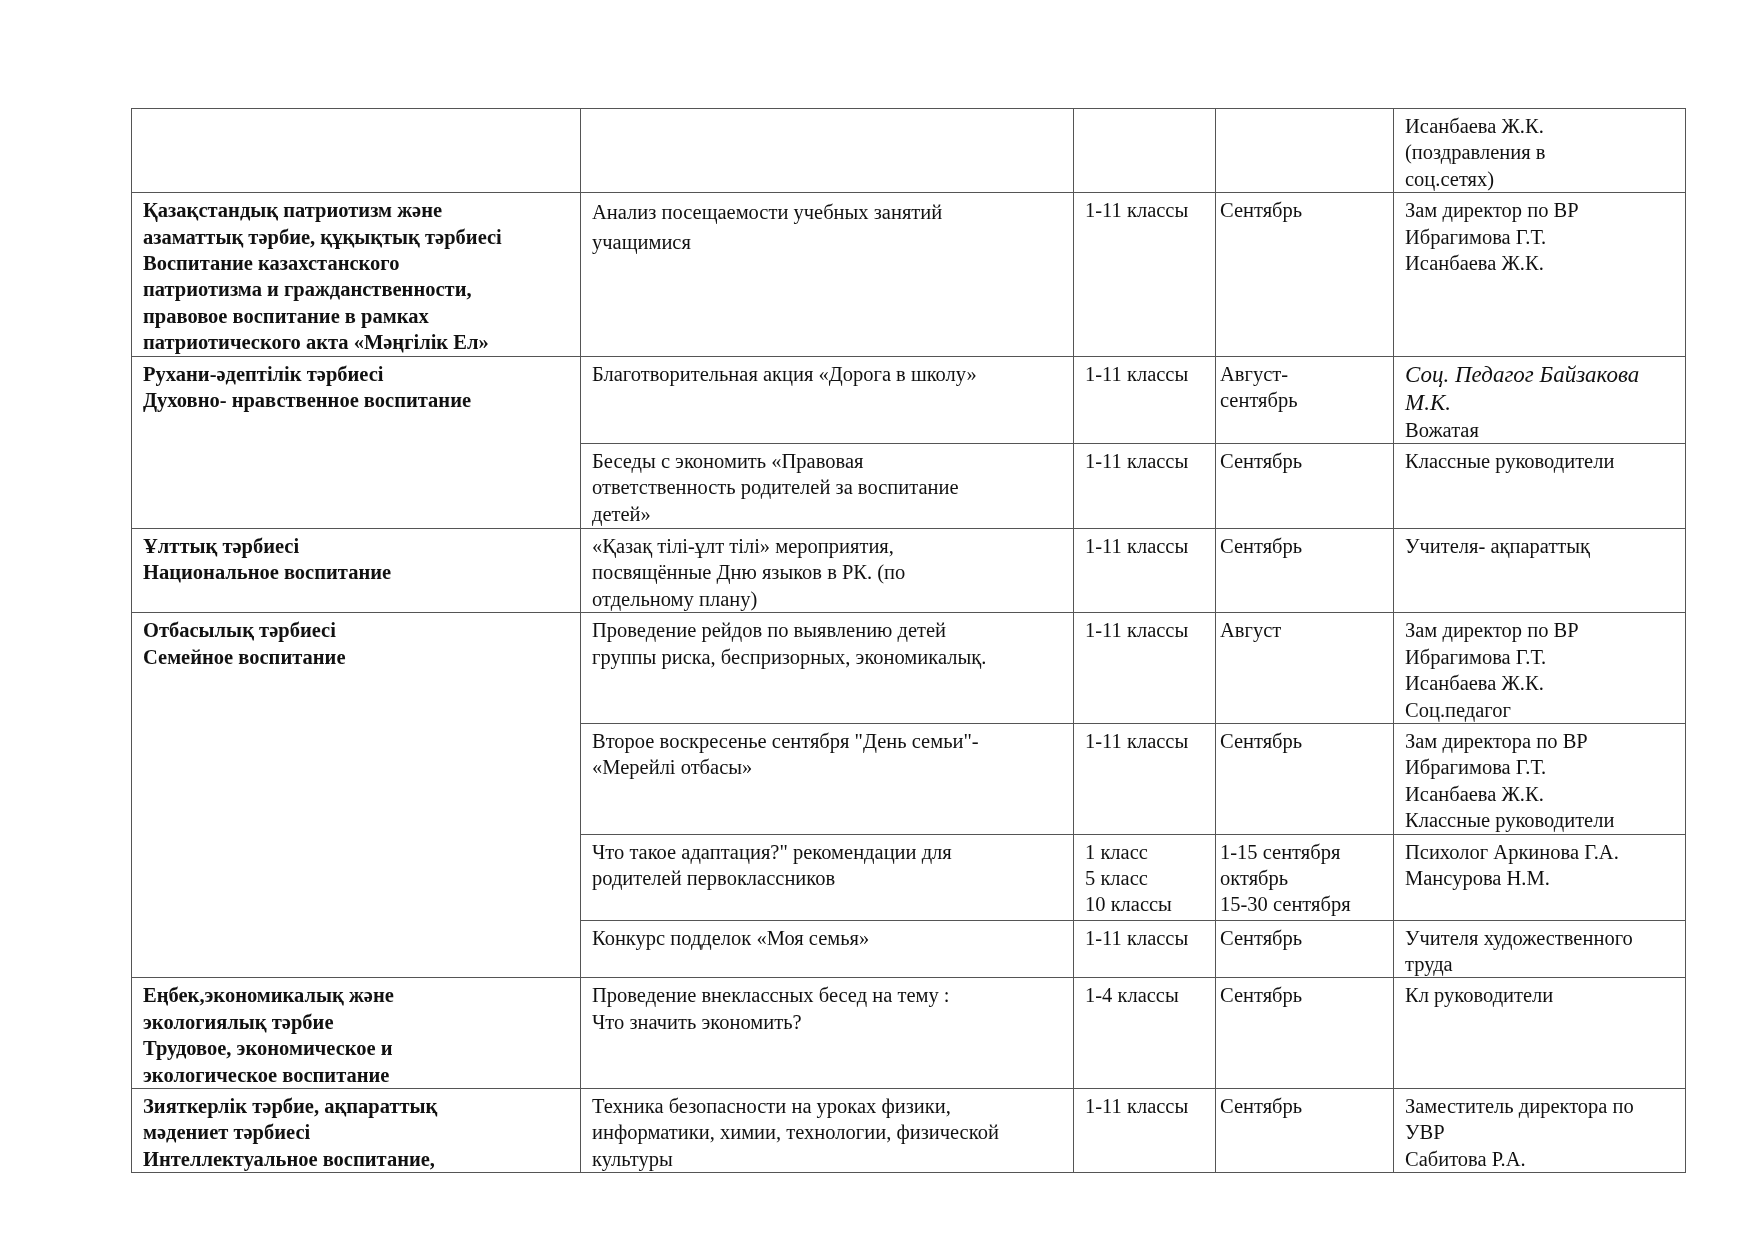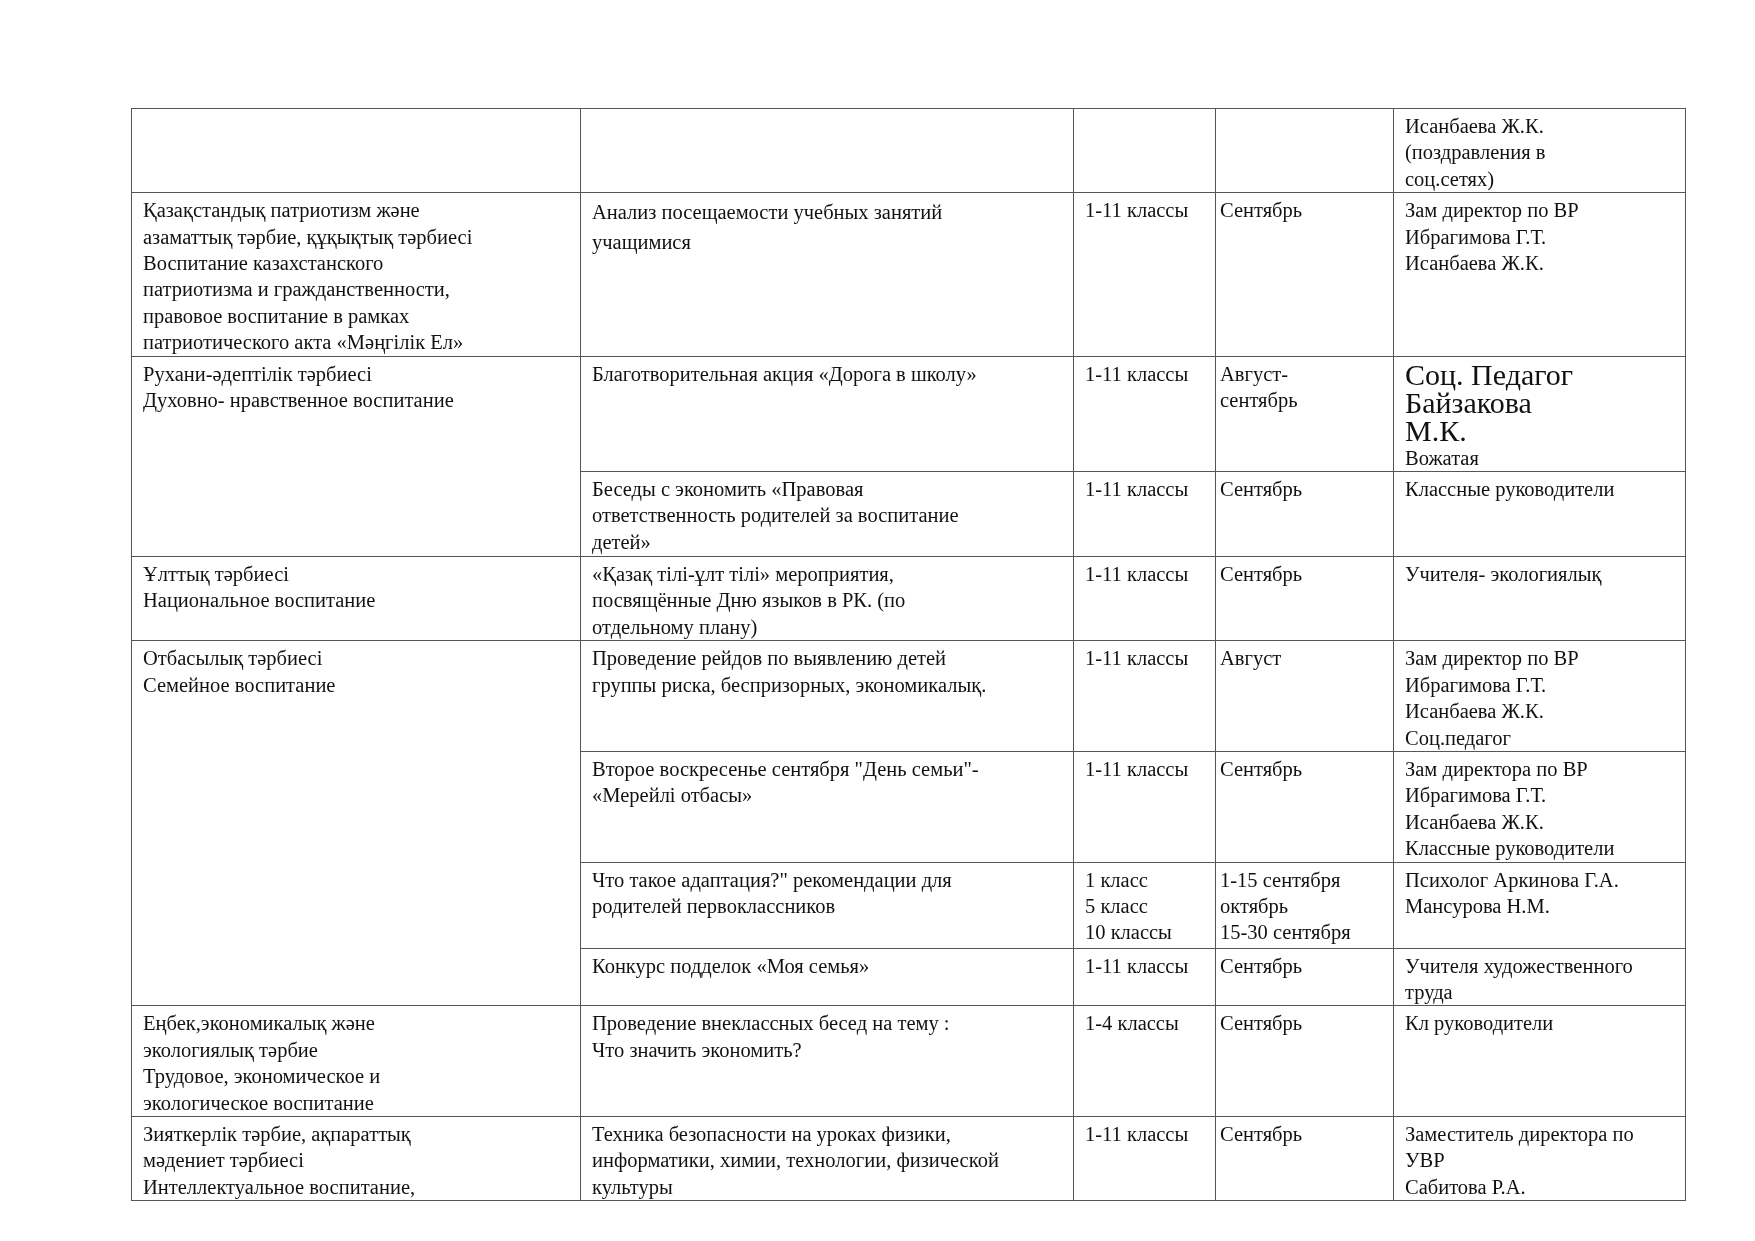--- a/index.html
+++ b/index.html
@@ -2,25 +2,25 @@
 <html><head>
 <meta charset="utf-8">
 <style>
   html, body { margin: 0; padding: 0; background: #ffffff; }
   body { width: 1755px; height: 1241px; position: relative; overflow: hidden;
          font-family: "Liberation Serif", "DejaVu Serif", serif; color: #111; }
   #sheet { position: absolute; left: 131px; top: 108px; width: 1554px; }
   table { border-collapse: collapse; width: 1554px; table-layout: fixed; }
   td { border: 1.5px solid #555; vertical-align: top; padding: 4px 10px 0 11px;
        font-size: 20.5px; line-height: 26.4px; white-space: pre-line; overflow: hidden; }
-  td.sec { font-weight: normal; }
+  td.sec { font-weight: bold; }
   td.center { text-align: left; padding-left: 4px; padding-right: 4px; }
   col.c1 { width: 449px; } col.c2 { width: 493px; } col.c3 { width: 142px; }
   col.c4 { width: 178px; } col.c5 { width: 292px; }
-  .big { font-size: 30px; }
+  .big { font-size: 23px; font-style: italic; }
 </style>
 </head>
 <body>
 
 <div id="sheet">
 <table>
   <colgroup>
         <col class="c1">
         <col class="c2">
         <col class="c3">
@@ -71,21 +71,21 @@
       <td>Классные руководители</td>
     </tr>
     <tr style="height:81px">
       <td class="sec">Ұлттық  тәрбиесі
 Национальное воспитание</td>
       <td>«Қазақ тілі-ұлт тілі»  мероприятия,
 посвящённые Дню языков в РК. (по
 отдельному плану)</td>
       <td>1-11 классы</td>
       <td class="center">Сентябрь</td>
-      <td>Учителя-  экологиялық</td>
+      <td>Учителя-  ақпараттық</td>
     </tr>
     <tr style="height:106px">
       <td class="sec" rowspan="4">Отбасылық  тәрбиесі
 Семейное воспитание</td>
       <td>Проведение рейдов по выявлению детей
 группы риска, беспризорных, экономикалық.</td>
       <td>1-11 классы</td>
       <td class="center">Август</td>
       <td>Зам директор по ВР
 Ибрагимова Г.Т.

